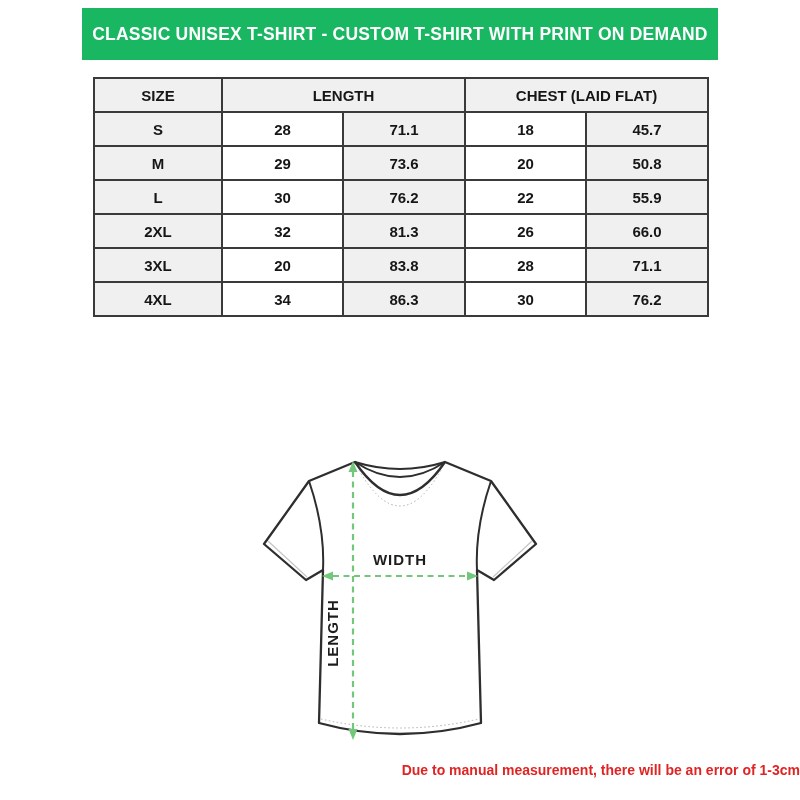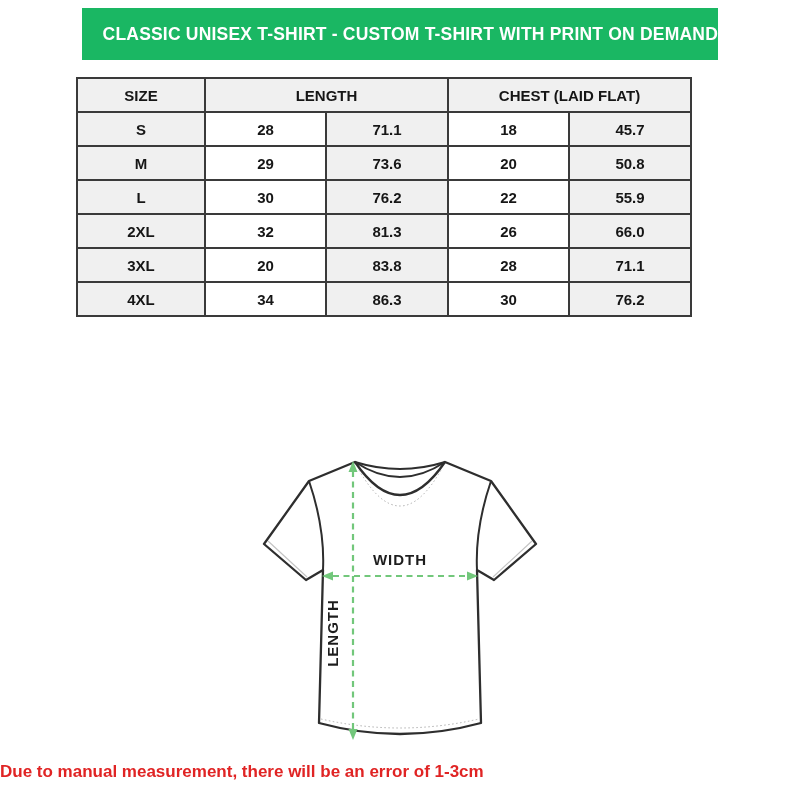--- a/index.html
+++ b/index.html
@@ -16,29 +16,29 @@
   .page{
     position:relative;
     width:800px;height:800px;
     background:#fff;
     overflow:hidden;
   }
   
   .banner{
     position:absolute;left:82px;top:8px;width:636px;height:52px;
     background:var(--banner-green);
-    display:flex;align-items:center;justify-content:flex-end;
+    display:flex;align-items:center;justify-content:center;
   }
   .banner span{
     color:#fff;font-weight:700;font-size:17.5px;letter-spacing:.2px;
     white-space:nowrap;
   }
   
   table.size-chart{
-    position:absolute;left:76px;top:77px;width:614px;
+    position:absolute;left:93px;top:77px;width:614px;
     border-collapse:collapse;table-layout:fixed;
     border:2px solid var(--line-dark);
   }
   table.size-chart th,table.size-chart td{
     border:2px solid var(--line-dark);
     text-align:center;vertical-align:middle;
     font-size:15px;font-weight:700;color:var(--text-dark);
     height:34px;padding:0;
   }
   table.size-chart th{background:var(--cell-gray);}
@@ -55,22 +55,22 @@
   .arrow-line{stroke:var(--arrow-green);stroke-width:2.2;stroke-dasharray:6 4.5;fill:none;}
   .arrow-head{fill:var(--arrow-green);stroke:none;}
   .diagram-label{
     font-family:"Liberation Sans",sans-serif;
     font-size:15px;font-weight:700;fill:#1d1d1d;
     letter-spacing:1px;text-anchor:middle;
   }
   
   .note{
     position:absolute;left:0;right:0;top:762px;
-    text-align:left;
-    font-size:17px;font-weight:700;color:var(--note-red);
+    text-align:right;
+    font-size:14px;font-weight:700;color:var(--note-red);
   }
 </style>
 </head>
 <body>
 
 <div class="page">
 
   <header class="banner">
     <span>CLASSIC UNISEX T-SHIRT - CUSTOM T-SHIRT WITH PRINT ON DEMAND</span>
   </header>

